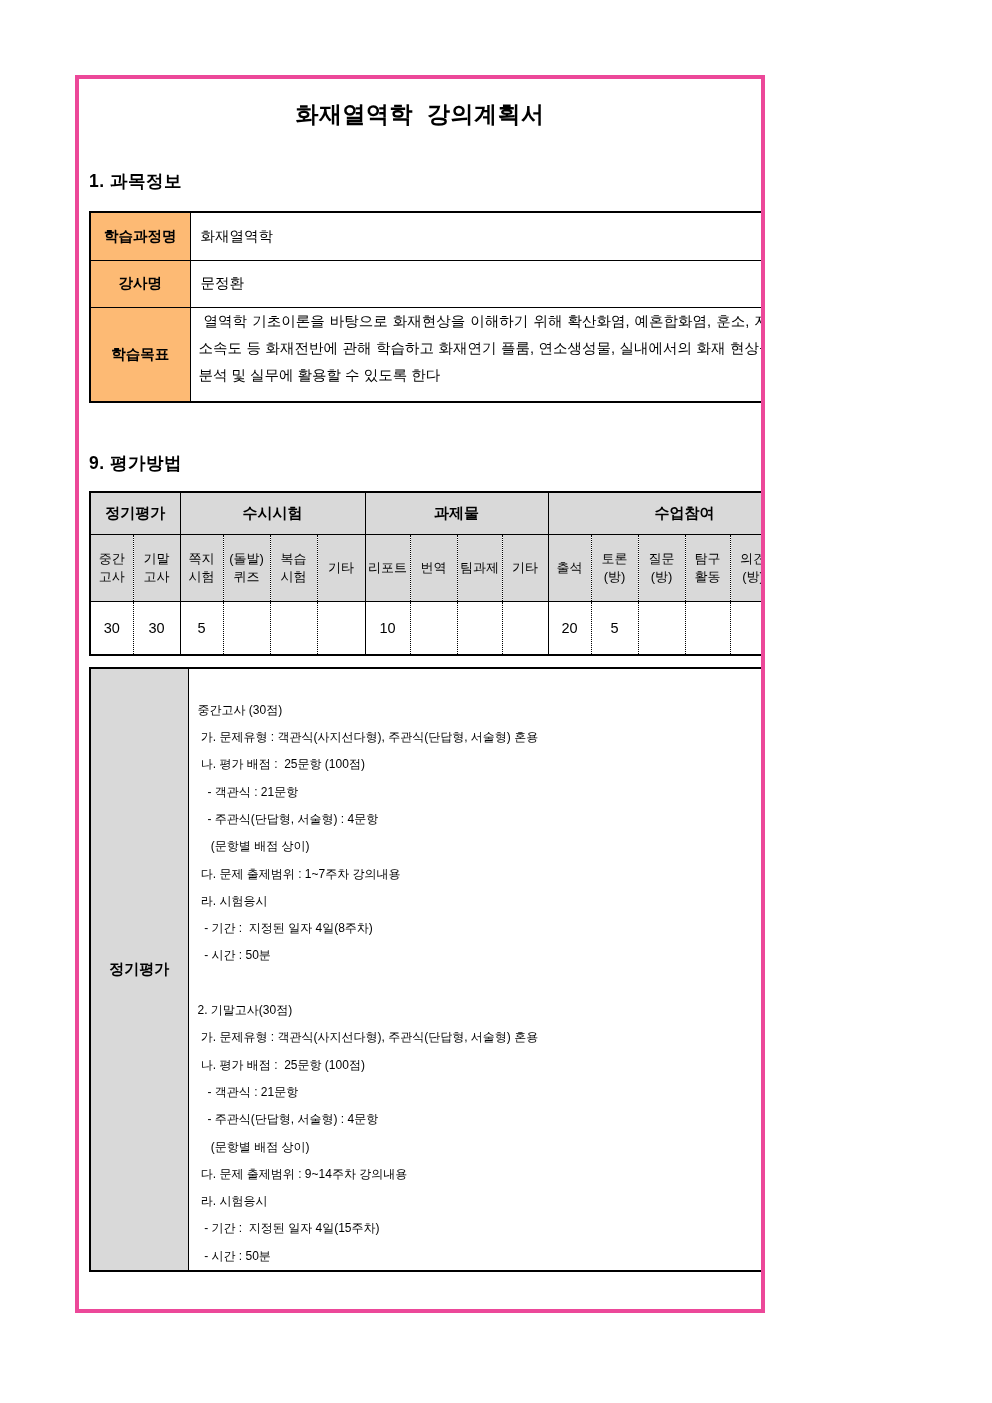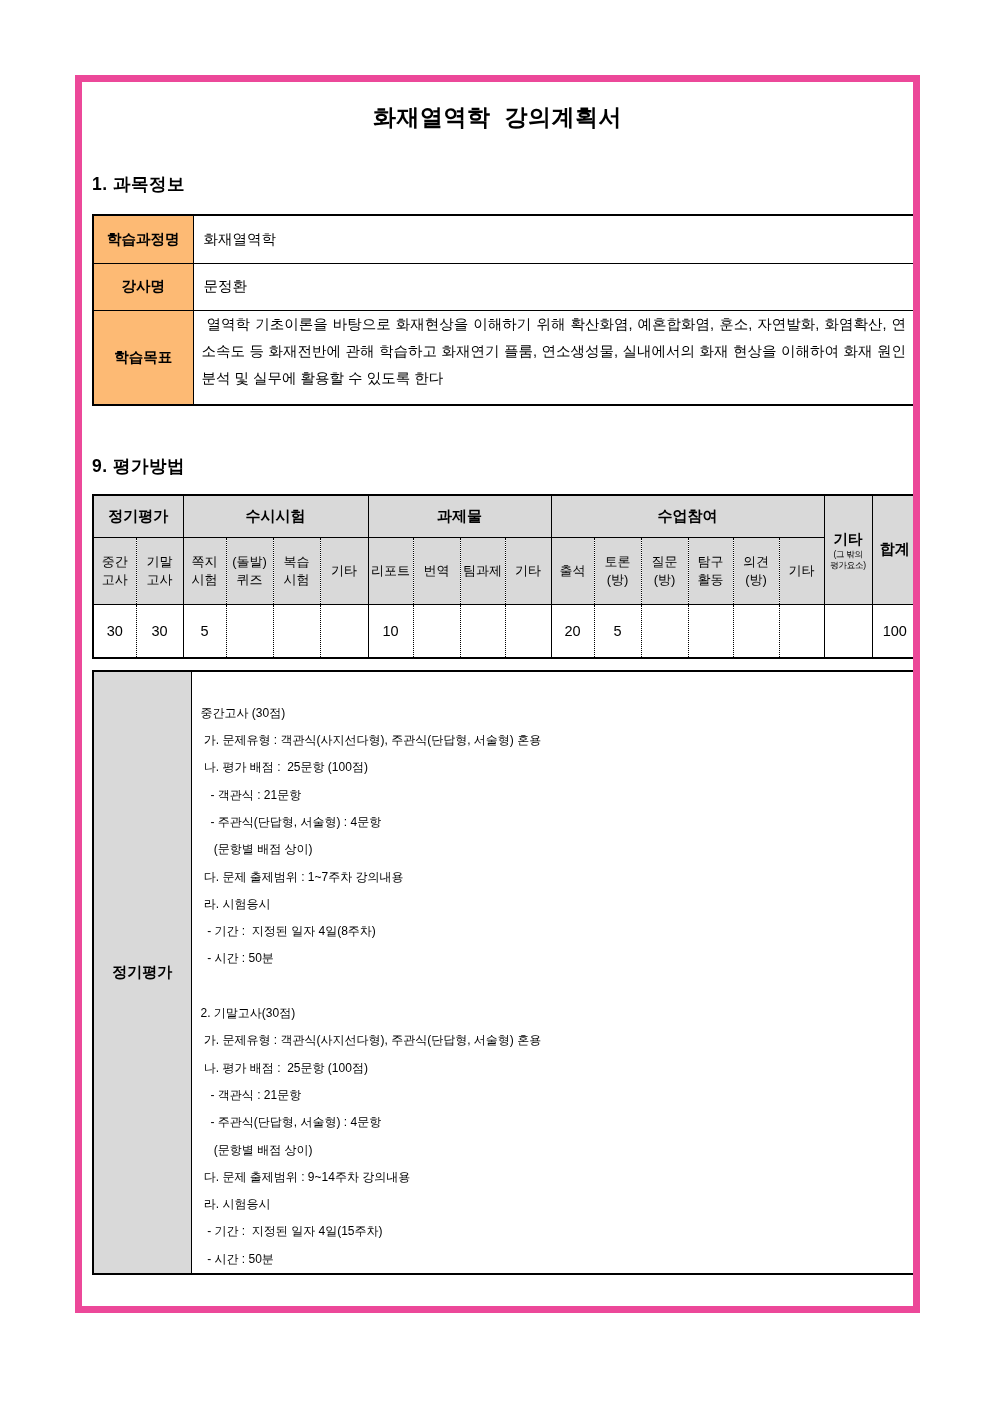--- a/index.html
+++ b/index.html
@@ -6,22 +6,22 @@
   html, body {
     margin: 0; padding: 0;
     width: 992px; height: 1403px;
     background: #ffffff;
     color: #000;
     font-family: "Liberation Sans", "DejaVu Sans", sans-serif;
   }
   .sheet {
     position: absolute;
     left: 75px; top: 75px;
-    width: 845px; height: 1238px;
-    border: 7px solid #ec4899;
+    width: 690px; height: 1238px;
+    border: 4px solid #ec4899;
     background: #ffffff;
     overflow: hidden;
   }
   .doc-title {
     margin: 20px 0 0 0;
     text-align: center;
     font-size: 23px;
     line-height: 30px;
     font-weight: bold;
     white-space: pre;

